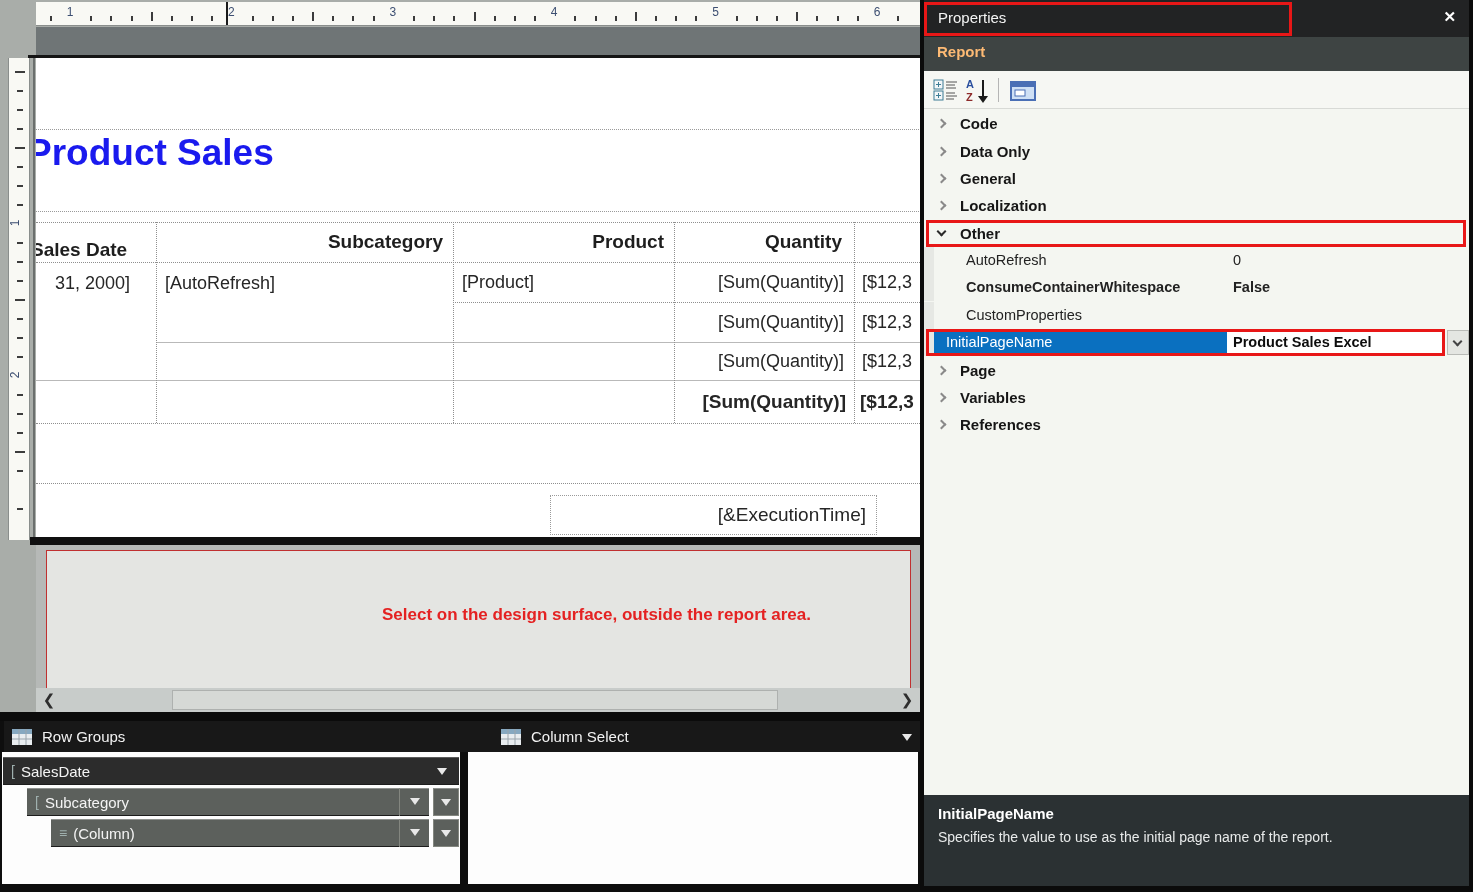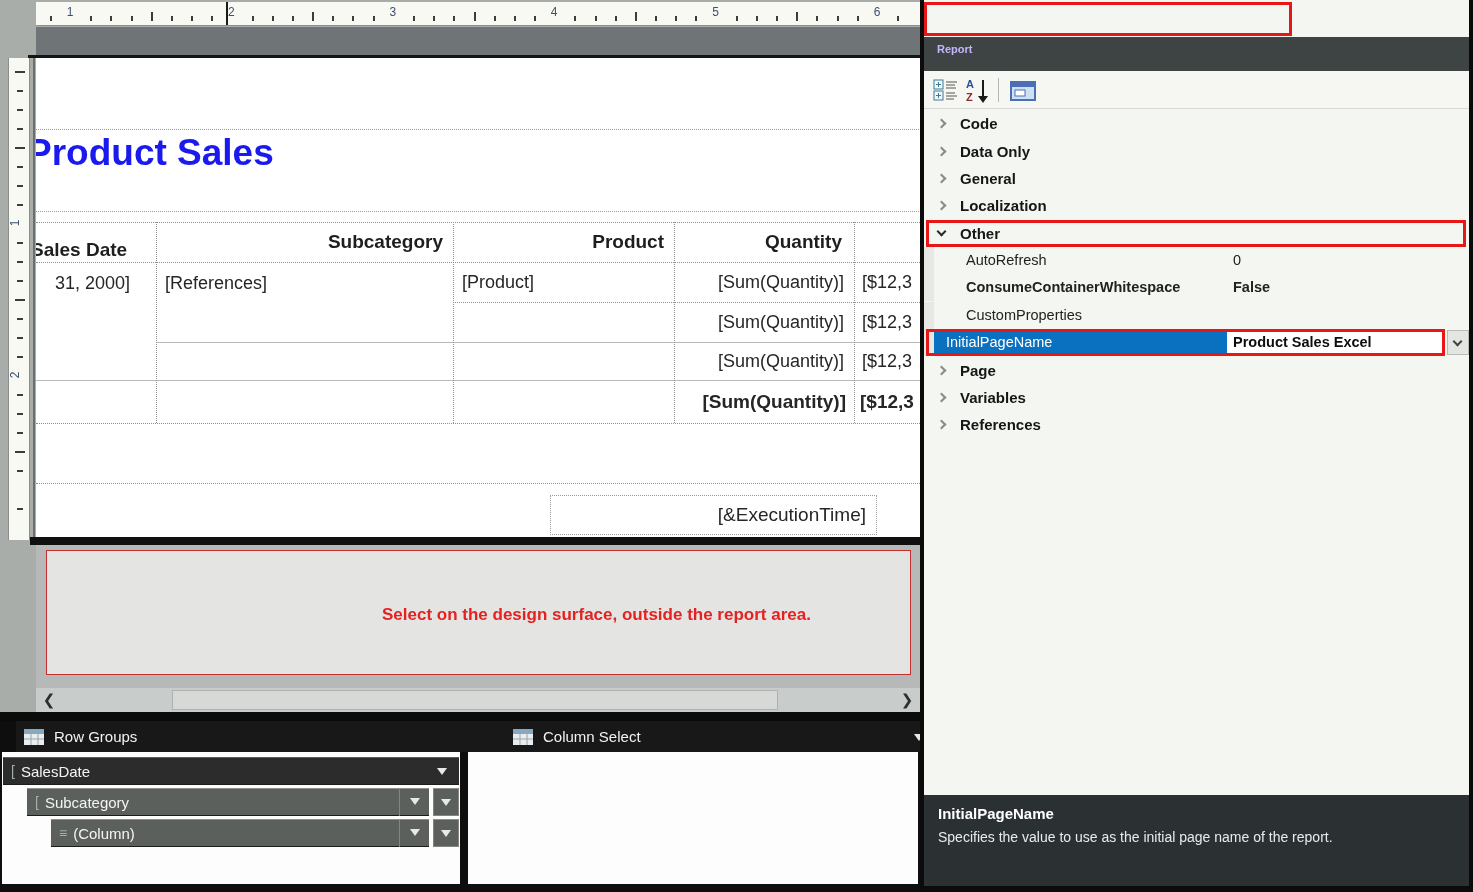--- a/index.html
+++ b/index.html
@@ -33,31 +33,31 @@
   .sol-h { border-top:1px solid #b9b9b9; height:0; }
   .cell { position:absolute; color:#262626; font-size:18px; white-space:nowrap; overflow:hidden; }
   .cell.hdr { font-weight:bold; font-size:19px; color:#1e1e1e; }
   .r { text-align:right; }
   .bold { font-weight:bold; font-size:19px; }
 
   #footer-sep { left:0; top:425px; width:884px; border-top:1px dotted #8f8f8f; }
   #exec-box { left:514px; top:437px; width:327px; height:40px; border:1px dotted #9a9a9a; font-size:19px; color:#262626; text-align:right; line-height:38px; padding-right:10px; }
 
   #belowpage { left:36px; top:545px; width:884px; height:143px; background:#b6b9b7; }
-  #note-box { left:46px; top:550px; width:865px; height:125px; background:#e4e5e2; border:1px solid #c03030; }
+  #note-box { left:46px; top:550px; width:865px; height:162px; background:#e4e5e2; border:1px solid #c03030; }
   #note-text { position:absolute; left:335px; top:54px; font-size:17px; font-weight:bold; color:#e42222; white-space:nowrap; }
 
   #hscroll { left:36px; top:688px; width:884px; height:24px; background:#c8ccca; }
   .scroll-arrow { position:absolute; top:0; width:22px; height:24px; color:#2e2e2e; font-size:15px; text-align:center; line-height:23px; }
   #hscroll-thumb { position:absolute; left:136px; top:2px; width:606px; height:20px; background:#d6d9d6; border:1px solid #aeb1af; }
   #blackband { left:0; top:712px; width:920px; height:9px; background:#0b0b0b; }
 
   
   #groups { left:0; top:721px; width:920px; height:171px; background:#0e0e0e; }
-  #groups-header { position:absolute; left:16px; top:0; width:920px; height:31px; background:#181818; }
+  #groups-header { position:absolute; left:4px; top:0; width:920px; height:31px; background:#181818; }
   .groups-title { position:absolute; top:7px; color:#f2f2f2; font-size:15px; }
   #rg-content { position:absolute; left:2px; top:31px; width:458px; height:132px; background:#fdfdfd; overflow:hidden; }
   #cg-content { position:absolute; left:468px; top:31px; width:450px; height:132px; background:#fdfdfd; }
   .gbar { position:absolute; height:28px; display:flex; align-items:center; border-top:1px solid #7e817e; border-bottom:1px solid #1c1c1c; }
   .gbar.dark { background:#2c2c2c; border-top-color:#5a5a5a; }
   .gbar.gray { background:#5c605c; border-top-color:#8e918e; }
   .gbar .glabel { color:#f4f4f4; font-size:15px; margin-left:6px; white-space:nowrap; }
   .gbar .gicon { color:#9fb0ae; font-size:14px; margin-left:8px; }
   .gbar .spacer { flex:1; }
   .caret { width:0; height:0; border-left:5px solid transparent; border-right:5px solid transparent; border-top:7px solid #e8e8e8; }
@@ -68,21 +68,21 @@
   #props { left:920px; top:0; width:553px; height:892px; background:#f4f6f1; }
   #props-lborder { left:920px; top:0; width:4px; height:892px; background:#0b0b0b; }
   #props-rborder { left:1469px; top:0; width:4px; height:892px; background:#0b0b0b; }
   #props-bborder { left:920px; top:886px; width:553px; height:6px; background:#0b0b0b; }
   #props-titlebar { left:924px; top:0; width:545px; height:37px; background:#222324; }
   #props-title { position:absolute; left:14px; top:9px; color:#f4f4f4; font-size:15px; }
   #props-close { position:absolute; right:13px; top:8px; color:#ffffff; font-size:15px; font-weight:bold; cursor:default; }
   .red-annot { position:absolute; border:3px solid #e81717; pointer-events:none; }
   #annot-title { left:924px; top:2px; width:368px; height:34px; }
   #report-bar { left:924px; top:37px; width:545px; height:34px; background:#3e4443; }
-  #report-bar span { position:absolute; left:13px; top:6px; color:#c4b5fd; font-weight:bold; font-size:11px; }
+  #report-bar span { position:absolute; left:13px; top:6px; color:#fdba74; font-weight:bold; font-size:15px; }
   #props-toolbar { left:924px; top:71px; width:545px; height:38px; background:#f6f7f3; border-bottom:1px solid #d8dad6; }
   .tb-sep { position:absolute; left:74px; top:7px; width:1px; height:24px; background:#b5b5b5; }
 
   #prop-grid { left:924px; top:110px; width:642px; height:676px; }
   .prow { position:relative; width:545px; height:27px; display:flex; align-items:center; }
   .prow .chev { width:7px; height:7px; border-right:2px solid #8a8a8a; border-bottom:2px solid #8a8a8a; transform:rotate(-45deg); margin-left:14px; }
   .prow .chev.down { transform:rotate(45deg); border-color:#2a2a2a; margin-top:-3px; }
   .prow .clabel { font-weight:bold; color:#161616; font-size:15px; margin-left:15px; }
   .prow .gutter { position:absolute; left:0; top:0; width:10px; height:27px; background:#e6e8e4; }
   .prow .pname { position:absolute; left:10px; top:0; width:293px; height:27px; line-height:27px; padding-left:32px; font-size:14.5px; color:#222; white-space:nowrap; }
@@ -194,21 +194,21 @@
         <div class="gline dot-v" style="left:417px;top:0;height:201px"></div>
         <div class="gline dot-v" style="left:638px;top:0;height:201px"></div>
         <div class="gline dot-v" style="left:818px;top:0;height:201px"></div>
 
         <div class="cell hdr" style="left:0;top:8px;width:120px;height:40px;line-height:40px;text-indent:-7px;padding-left:2px">Sales Date</div>
         <div class="cell hdr r" style="left:120px;top:0;width:297px;height:40px;line-height:40px;padding-right:10px">Subcategory</div>
         <div class="cell hdr r" style="left:417px;top:0;width:221px;height:40px;line-height:40px;padding-right:10px">Product</div>
         <div class="cell hdr r" style="left:638px;top:0;width:180px;height:40px;line-height:40px;padding-right:12px">Quantity</div>
 
         <div class="cell r" style="left:0;top:40px;width:120px;height:118px;padding:11px 26px 0 0">31, 2000]</div>
-        <div class="cell" style="left:120px;top:40px;width:297px;height:80px;padding:11px 0 0 9px">[References]</div>
+        <div class="cell" style="left:120px;top:40px;width:297px;height:80px;padding:11px 0 0 9px">[AutoRefresh]</div>
         <div class="cell" style="left:417px;top:40px;width:221px;height:40px;line-height:40px;padding-left:9px">[Product]</div>
         <div class="cell r" style="left:638px;top:40px;width:180px;height:40px;line-height:40px;padding-right:10px">[Sum(Quantity)]</div>
         <div class="cell" style="left:818px;top:40px;width:66px;height:40px;line-height:40px;padding-left:8px">[$12,3</div>
         <div class="cell r" style="left:638px;top:80px;width:180px;height:40px;line-height:40px;padding-right:10px">[Sum(Quantity)]</div>
         <div class="cell" style="left:818px;top:80px;width:66px;height:40px;line-height:40px;padding-left:8px">[$12,3</div>
         <div class="cell r" style="left:638px;top:120px;width:180px;height:38px;line-height:38px;padding-right:10px">[Sum(Quantity)]</div>
         <div class="cell" style="left:818px;top:120px;width:66px;height:38px;line-height:38px;padding-left:8px">[$12,3</div>
         <div class="cell r bold" style="left:638px;top:158px;width:180px;height:43px;line-height:43px;padding-right:8px">[Sum(Quantity)]</div>
         <div class="cell bold" style="left:818px;top:158px;width:66px;height:43px;line-height:43px;padding-left:6px">[$12,3</div>
       </div>
@@ -280,20 +280,24 @@
           </div>
         </div>
         <div class="gbtn2" style="left: 431px; top: 67px;">
           <div class="caret"></div>
         </div>
       </div>
     <div id="cg-content"></div>
   </div>
 
   <div id="props" class="abs"></div>
+  <div id="props-titlebar" class="abs">
+    <div id="props-title">Properties</div>
+    <div id="props-close">✕</div>
+  </div>
   <div id="annot-title" class="red-annot"></div>
   <div id="report-bar" class="abs">
     <span>Report</span>
   </div>
   <div id="props-toolbar" class="abs">
     <svg class="abs" style="left:9px;top:8px" width="26" height="22">
       <rect x="1" y="1" width="9" height="9" fill="#f2f6f8" stroke="#3c7d96"></rect>
         <line x1="3" y1="5.5" x2="8" y2="5.5" stroke="#3c7d96"></line>
         <line x1="5.5" y1="3" x2="5.5" y2="8" stroke="#3c7d96"></line>
       <line x1="13" y1="3" x2="24" y2="3" stroke="#555"></line>

